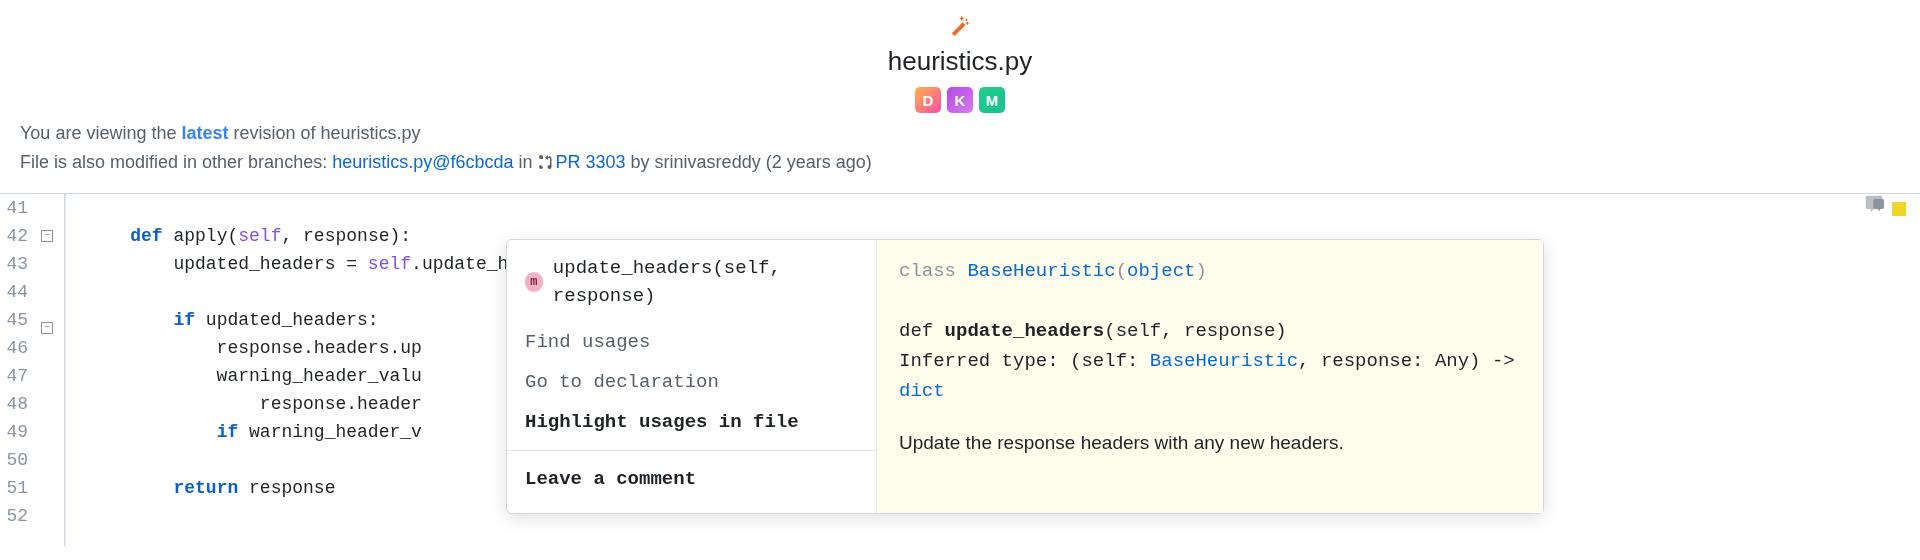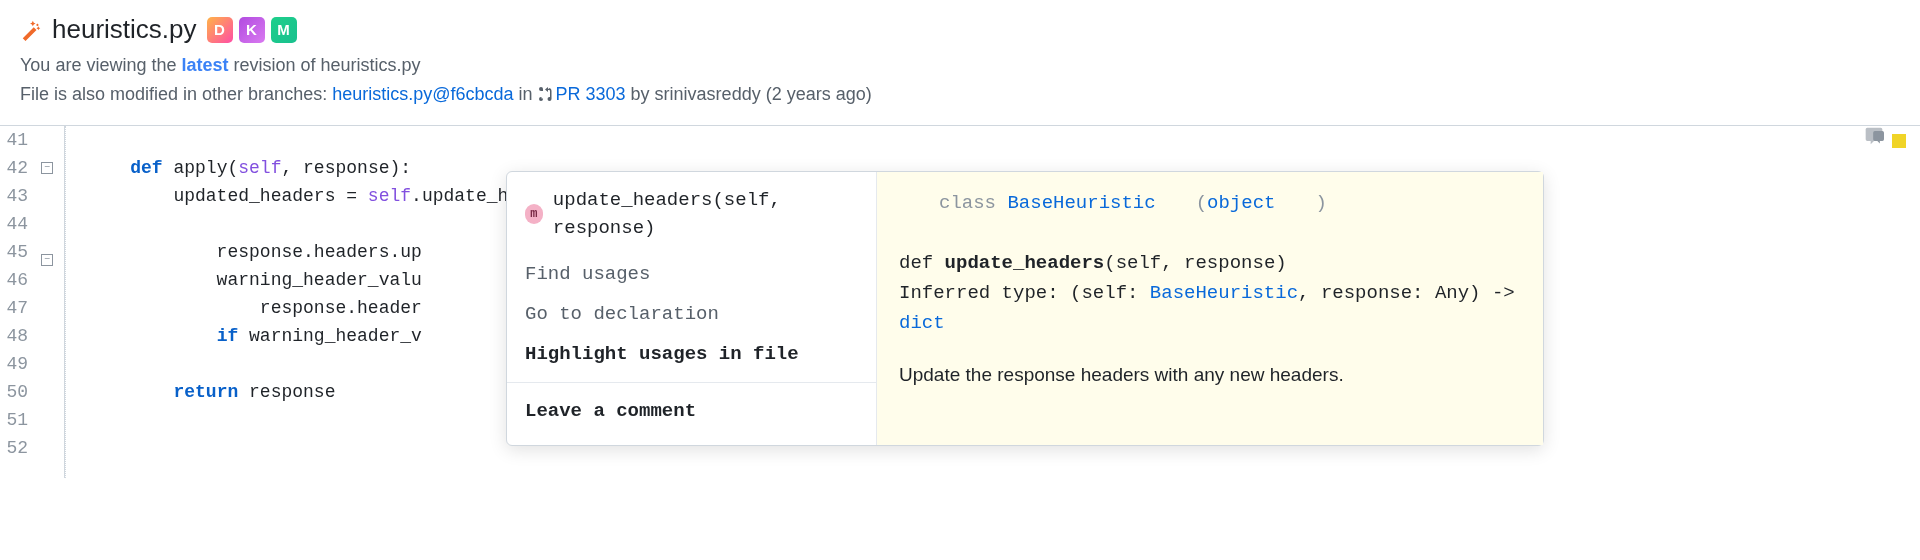--- a/index.html
+++ b/index.html
@@ -12,20 +12,21 @@
   }
   .header {
     padding: 14px 20px 12px 20px;
     border-bottom: 1px solid #d0d7de;
   }
   .title-row {
     display: flex;
     align-items: center;
     gap: 10px;
     margin-bottom: 10px;
+    flex-direction: column;
   }
   .wand-icon {
     width: 22px; height: 22px;
     display: inline-flex;
     align-items: center;
     justify-content: center;
     color: #f06a2a;
     font-size: 20px;
   }
   .wand-icon svg { width: 22px; height: 22px; }
@@ -144,21 +145,21 @@
   .action-item.bold { font-weight: 700; color: #1f2328; }
   .action-sep { border-top: 1px solid #e5e9ee; margin: 8px 0; }
   .popup-doc {
     flex: 1;
     background: #fffdeb;
     padding: 16px 22px;
     font-family: "SFMono-Regular", Consolas, "Liberation Mono", Menlo, monospace;
     font-size: 19px;
     line-height: 30px;
   }
-  .doc-grey { color: #8c959f; margin-left: 40px; }
+  .doc-grey { color: #8c959f; }
   .doc-blue { color: #0969da; }
   .doc-bold { font-weight: 700; }
   .doc-text {
     font-family: -apple-system, BlinkMacSystemFont, "Segoe UI", Helvetica, Arial, sans-serif;
     font-size: 19px;
     color: #1f2328;
     margin-top: 22px;
   }
 
   .right-markers {
@@ -268,20 +269,21 @@
         <div>
           <span>Inferred type: (self: </span><span class="doc-blue">BaseHeuristic</span><span>, response: Any) -&gt; </span><span class="doc-blue">dict</span>
         </div>
         <div class="doc-text">Update the response headers with any new headers.</div>
       </div>
     </div>
   <div class="code-line"></div>
       <div class="code-line">    <span class="kw">def</span> apply(<span class="self">self</span>, response):</div>
       <div class="code-line">        updated_headers = <span class="self">self</span>.update_headers(response)</div>
       <div class="code-line"></div>
+      <div class="code-line">        <span class="kw">if</span> updated_headers:</div>
       <div class="code-line">            response.headers.up</div>
       <div class="code-line">            warning_header_valu</div>
       <div class="code-line">                response.header</div>
       <div class="code-line">            <span class="kw">if</span> warning_header_v</div>
       <div class="code-line"></div>
       <div class="code-line">        <span class="kw">return</span> response</div>
       <div class="code-line"></div>
     </div>
 </div>
 

